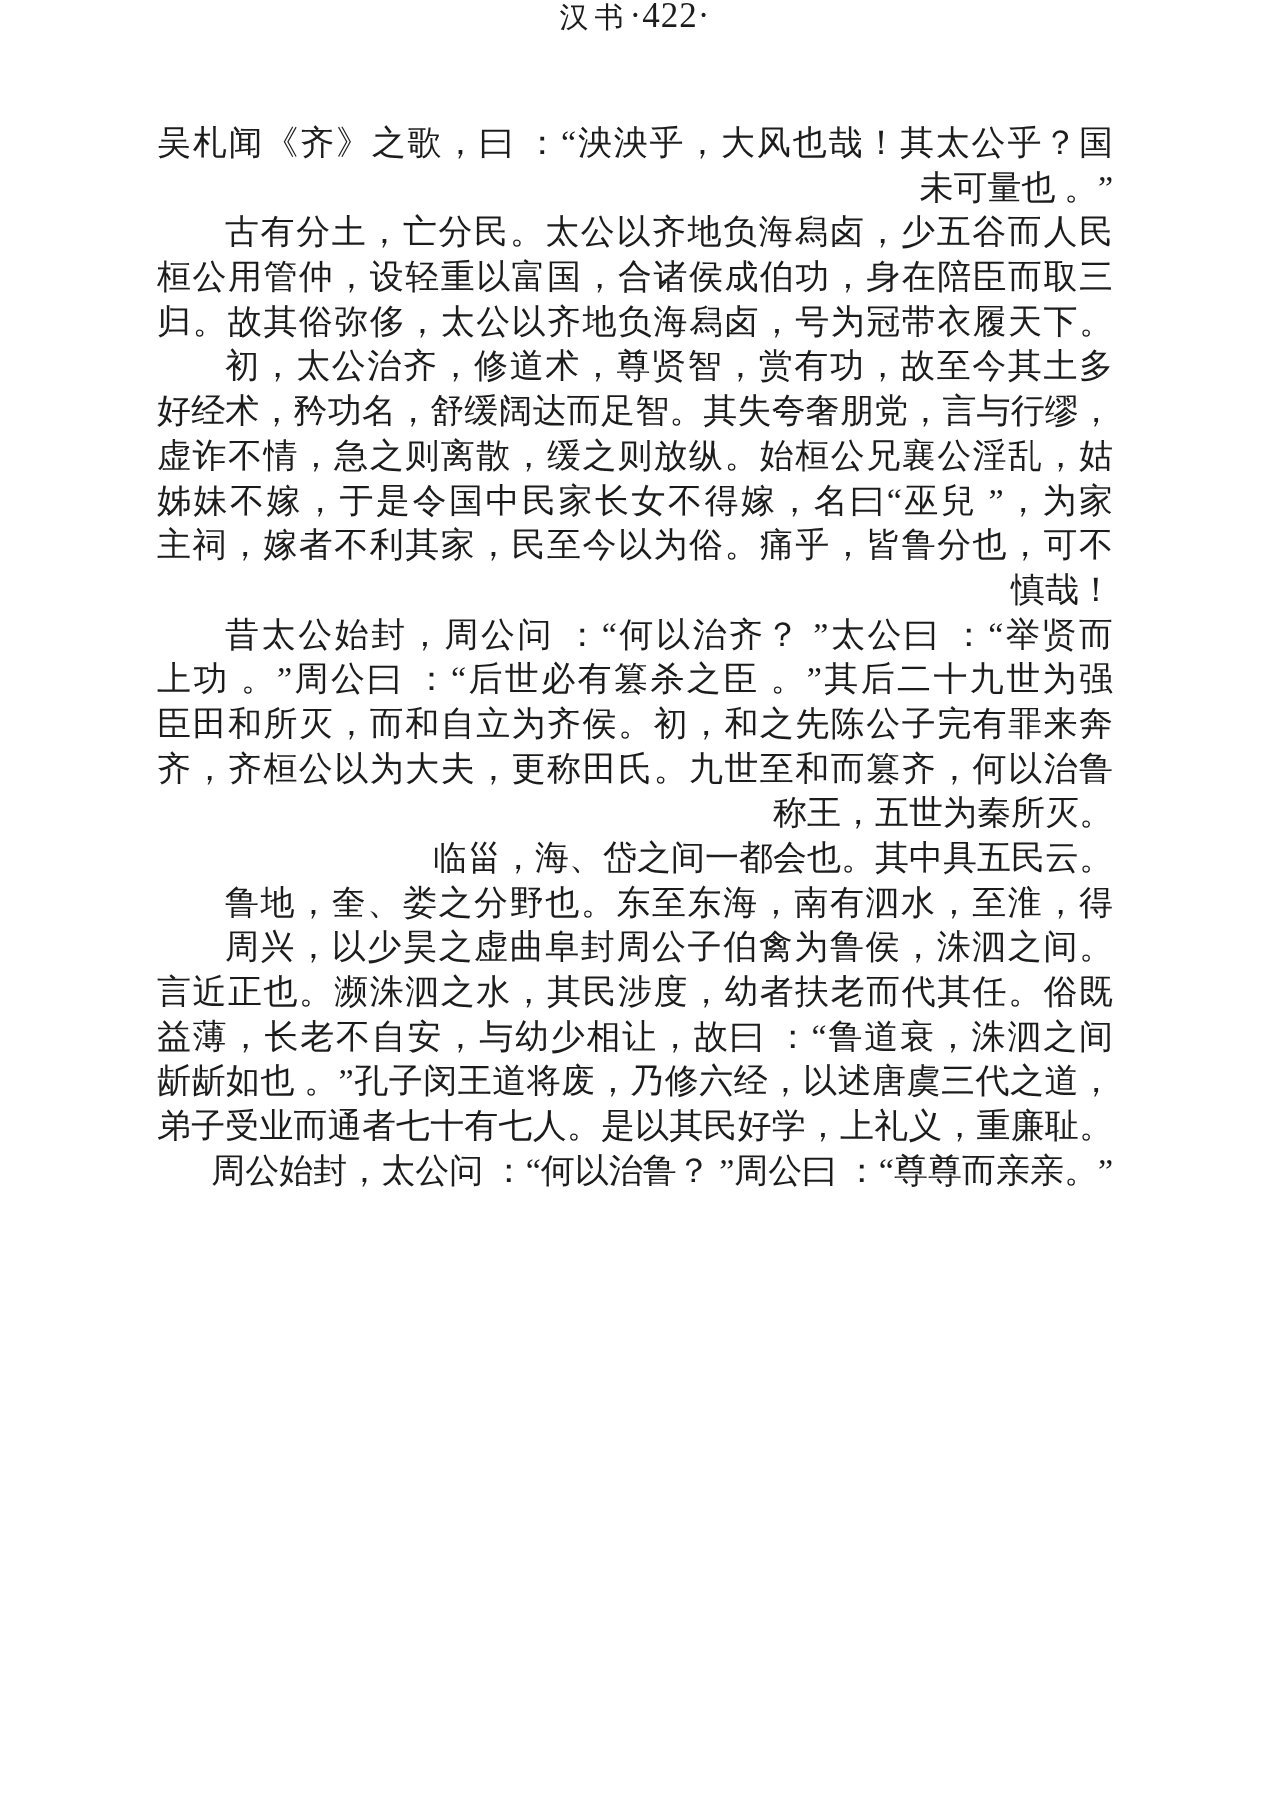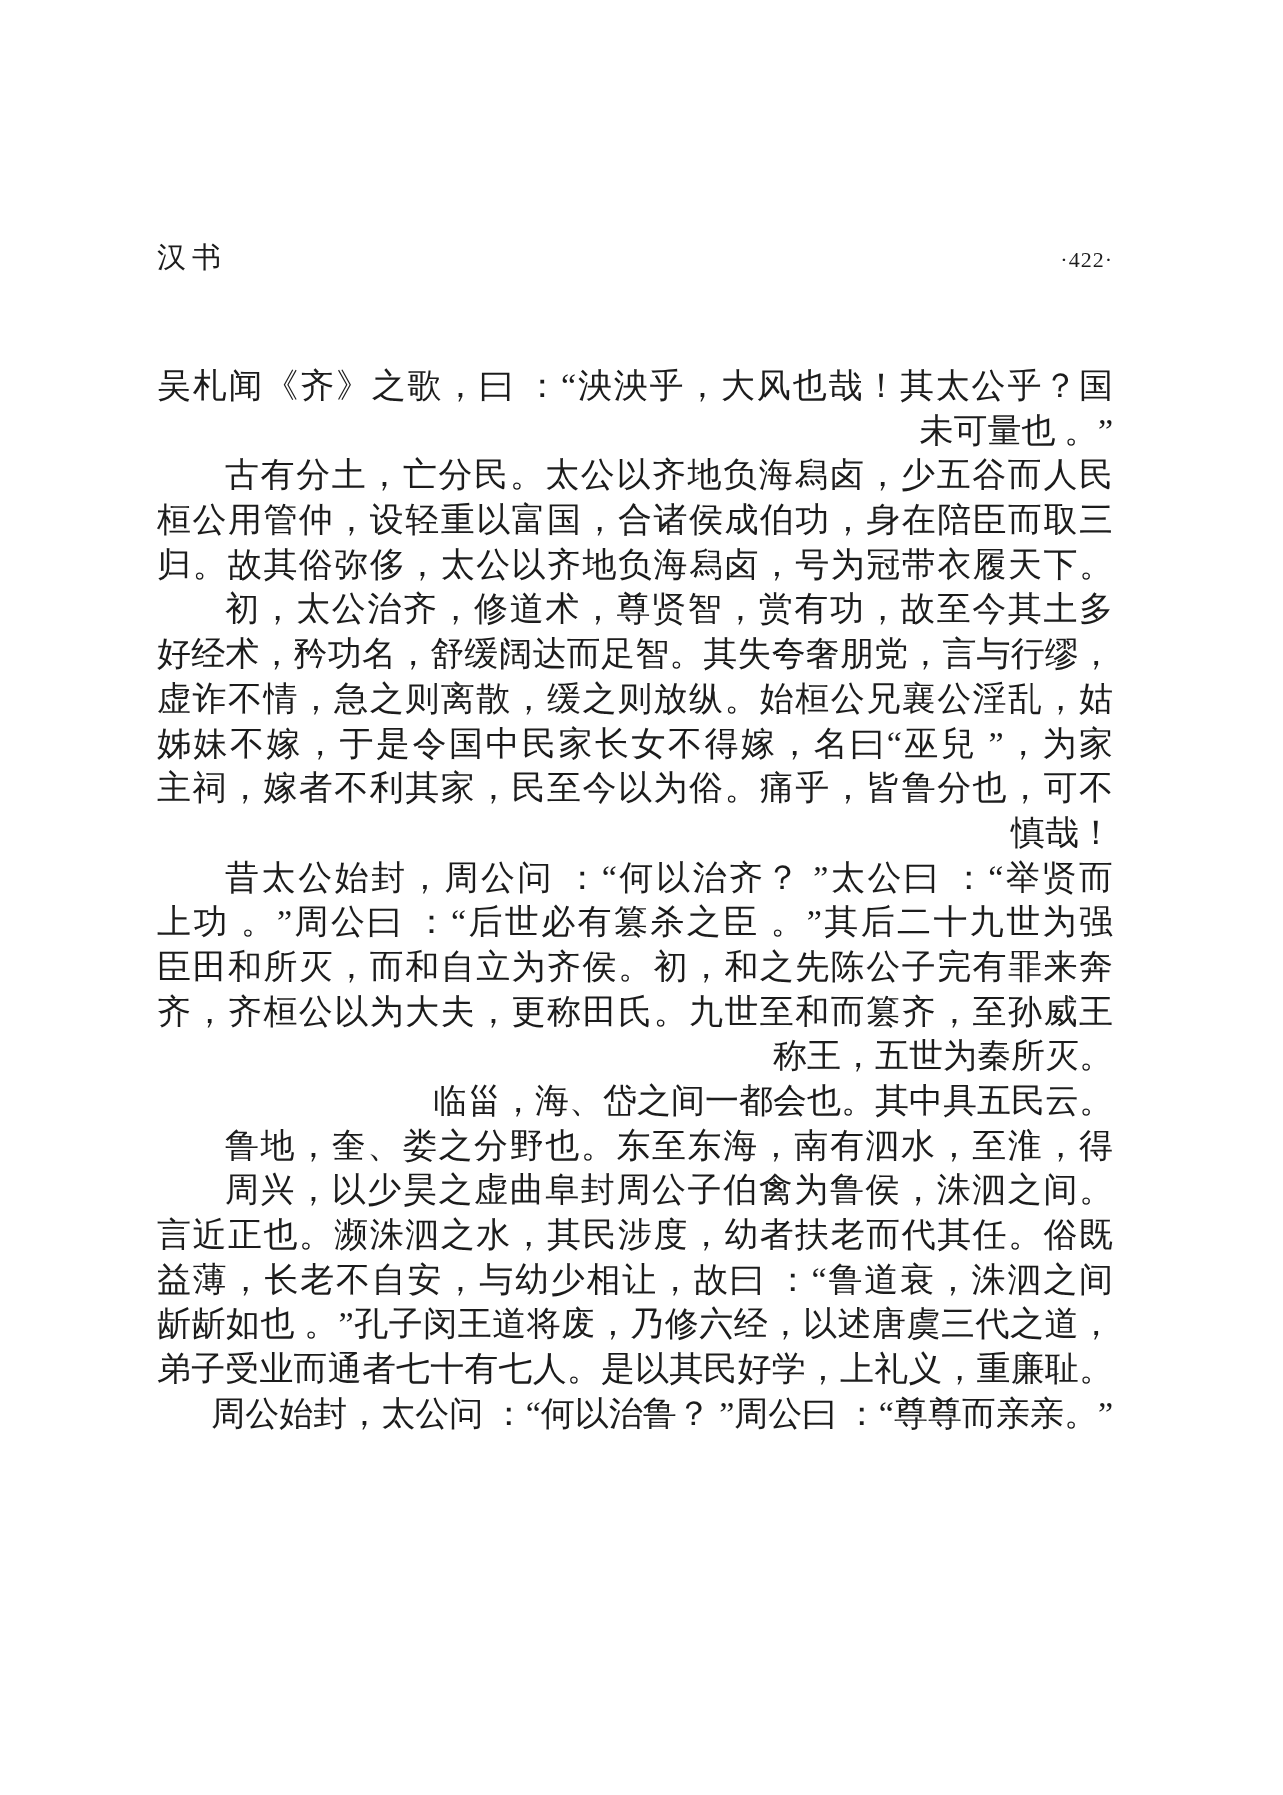--- a/index.html
+++ b/index.html
@@ -16,32 +16,31 @@
     color: #1c1c1c;
     font-family: "Liberation Serif", "DejaVu Serif", serif;
   }
   .content {
     position: absolute;
     left: 157px;
     top: 0;
     width: 956px;
   }
   .header-row {
-    margin-top: 241px;
     display: flex;
-    justify-content: space-between;
+    justify-content: center;
     align-items: baseline;
     font-size: 29px;
     line-height: 32px;
   }
   .book-title {
     letter-spacing: 6px;
   }
   .page-number {
-    font-size: 22px;
+    font-size: 35px;
     letter-spacing: 1px;
   }
   .body-text {
     margin-top: 88px;
     font-size: 34px;
   }
   .line {
     height: 44.7px;
     line-height: 44.7px;
     white-space: nowrap;
@@ -77,21 +76,21 @@
         <div class="line fill">归。故其俗弥侈，太公以齐地负海舄卤，号为冠带衣履天下。</div>
         <div class="line indent fill">初，太公治齐，修道术，尊贤智，赏有功，故至今其土多</div>
         <div class="line fill">好经术，矜功名，舒缓阔达而足智。其失夸奢朋党，言与行缪，</div>
         <div class="line fill">虚诈不情，急之则离散，缓之则放纵。始桓公兄襄公淫乱，姑</div>
         <div class="line fill">姊妹不嫁，于是令国中民家长女不得嫁，名曰“巫兒 ”，为家</div>
         <div class="line fill">主祠，嫁者不利其家，民至今以为俗。痛乎，皆鲁分也，可不</div>
         <div class="line">慎哉！</div>
         <div class="line indent fill">昔太公始封，周公问 ：“何以治齐？ ”太公曰 ：“举贤而</div>
         <div class="line fill">上功 。”周公曰 ：“后世必有篡杀之臣 。”其后二十九世为强</div>
         <div class="line fill">臣田和所灭，而和自立为齐侯。初，和之先陈公子完有罪来奔</div>
-        <div class="line fill">齐，齐桓公以为大夫，更称田氏。九世至和而篡齐，至孙威王</div>
+        <div class="line fill">齐，齐桓公以为大夫，更称田氏。九世至和而篡齐，何以治鲁</div>
         <div class="line">称王，五世为秦所灭。</div>
         <div class="line indent">临甾，海、岱之间一都会也。其中具五民云。</div>
         <div class="line indent fill">鲁地，奎、娄之分野也。东至东海，南有泗水，至淮，得</div>
         <div class="line indent fill">周兴，以少昊之虚曲阜封周公子伯禽为鲁侯，洙泗之间。</div>
         <div class="line fill">言近正也。濒洙泗之水，其民涉度，幼者扶老而代其任。俗既</div>
         <div class="line fill">益薄，长老不自安，与幼少相让，故曰 ：“鲁道衰，洙泗之间</div>
         <div class="line fill">龂龂如也 。”孔子闵王道将废，乃修六经，以述唐虞三代之道，</div>
         <div class="line fill">弟子受业而通者七十有七人。是以其民好学，上礼义，重廉耻。</div>
         <div class="line">周公始封，太公问 ：“何以治鲁？ ”周公曰 ：“尊尊而亲亲。”</div>
       </div>

